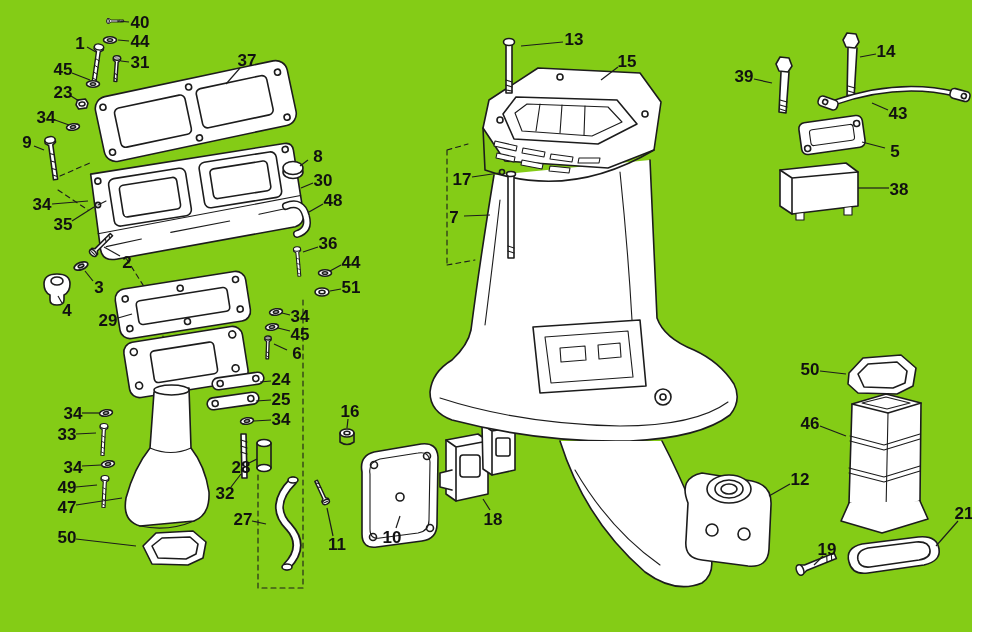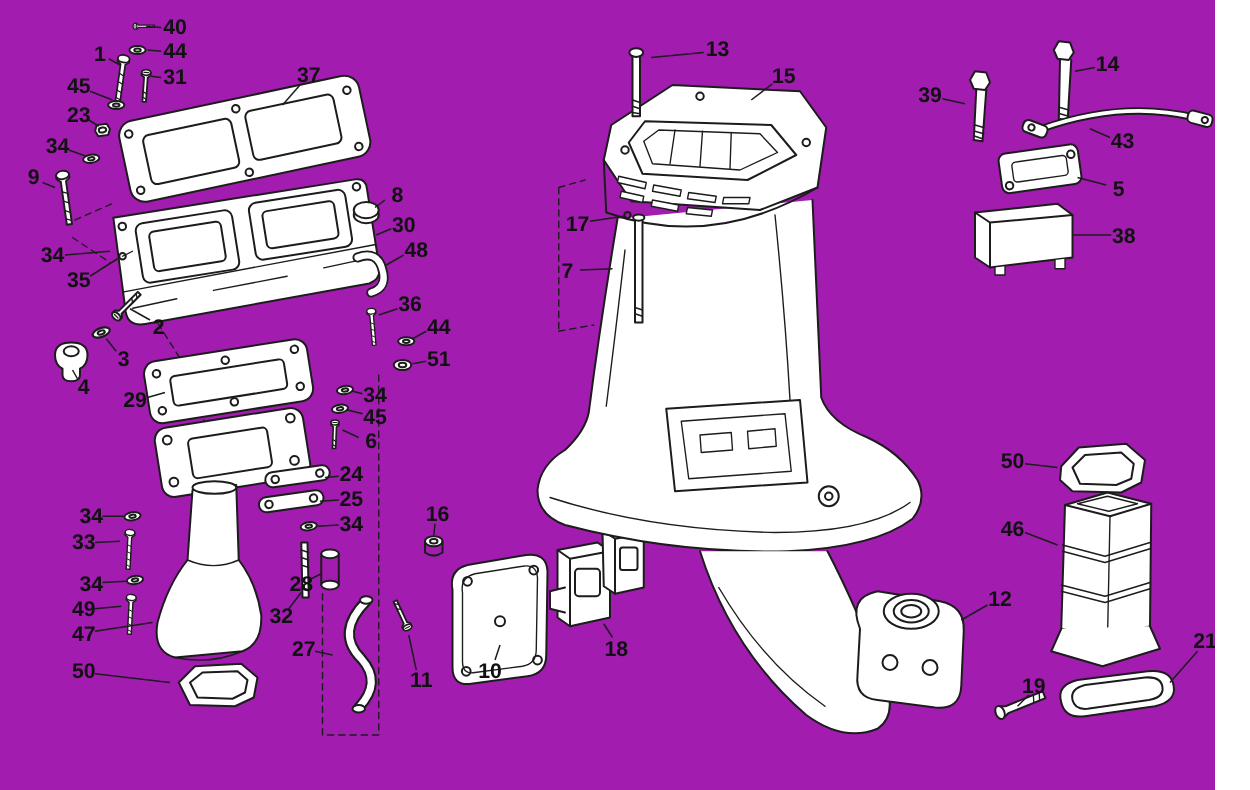--- a/index.html
+++ b/index.html
@@ -1,16 +1,16 @@
 <!DOCTYPE html>
 <html><head>
 <meta charset="utf-8">
 <style>
   html,body{margin:0;padding:0;background:#ffffff;}
-  .stage{position:relative;width:972px;height:632px;background:#a21caf;overflow:hidden;
+  .stage{position:relative;width:972px;height:632px;background:#84cc16;overflow:hidden;
          font-family:"Liberation Sans",sans-serif;}
   svg{display:block;}
   .art{stroke:#1c1c1c;fill:none;stroke-width:1.6;stroke-linecap:round;stroke-linejoin:round;}
   .thin{stroke-width:1.1;}
   .dash{stroke-dasharray:5 4;stroke-width:1.1;}
   .leader{stroke:#1c1c1c;stroke-width:1.2;}
   .callout{font-family:"Liberation Sans",sans-serif;font-weight:bold;font-size:17px;
            fill:#111;text-anchor:middle;dominant-baseline:central;}
 </style>
 </head>

